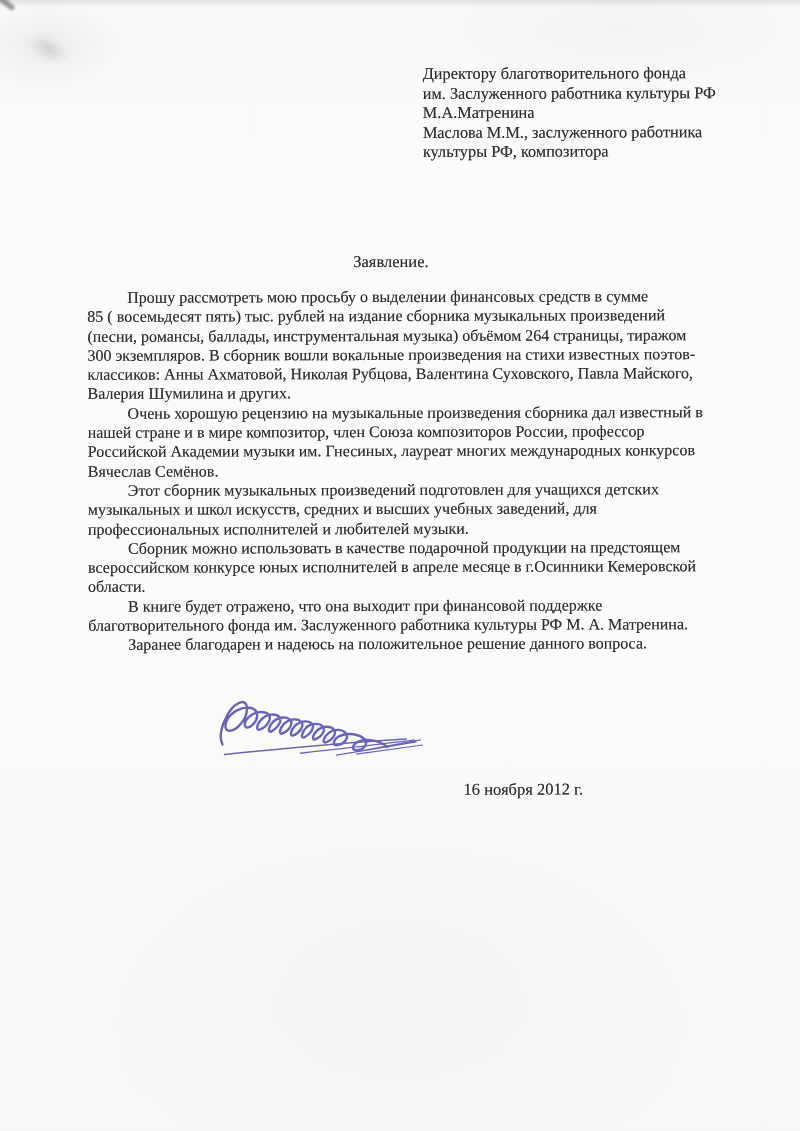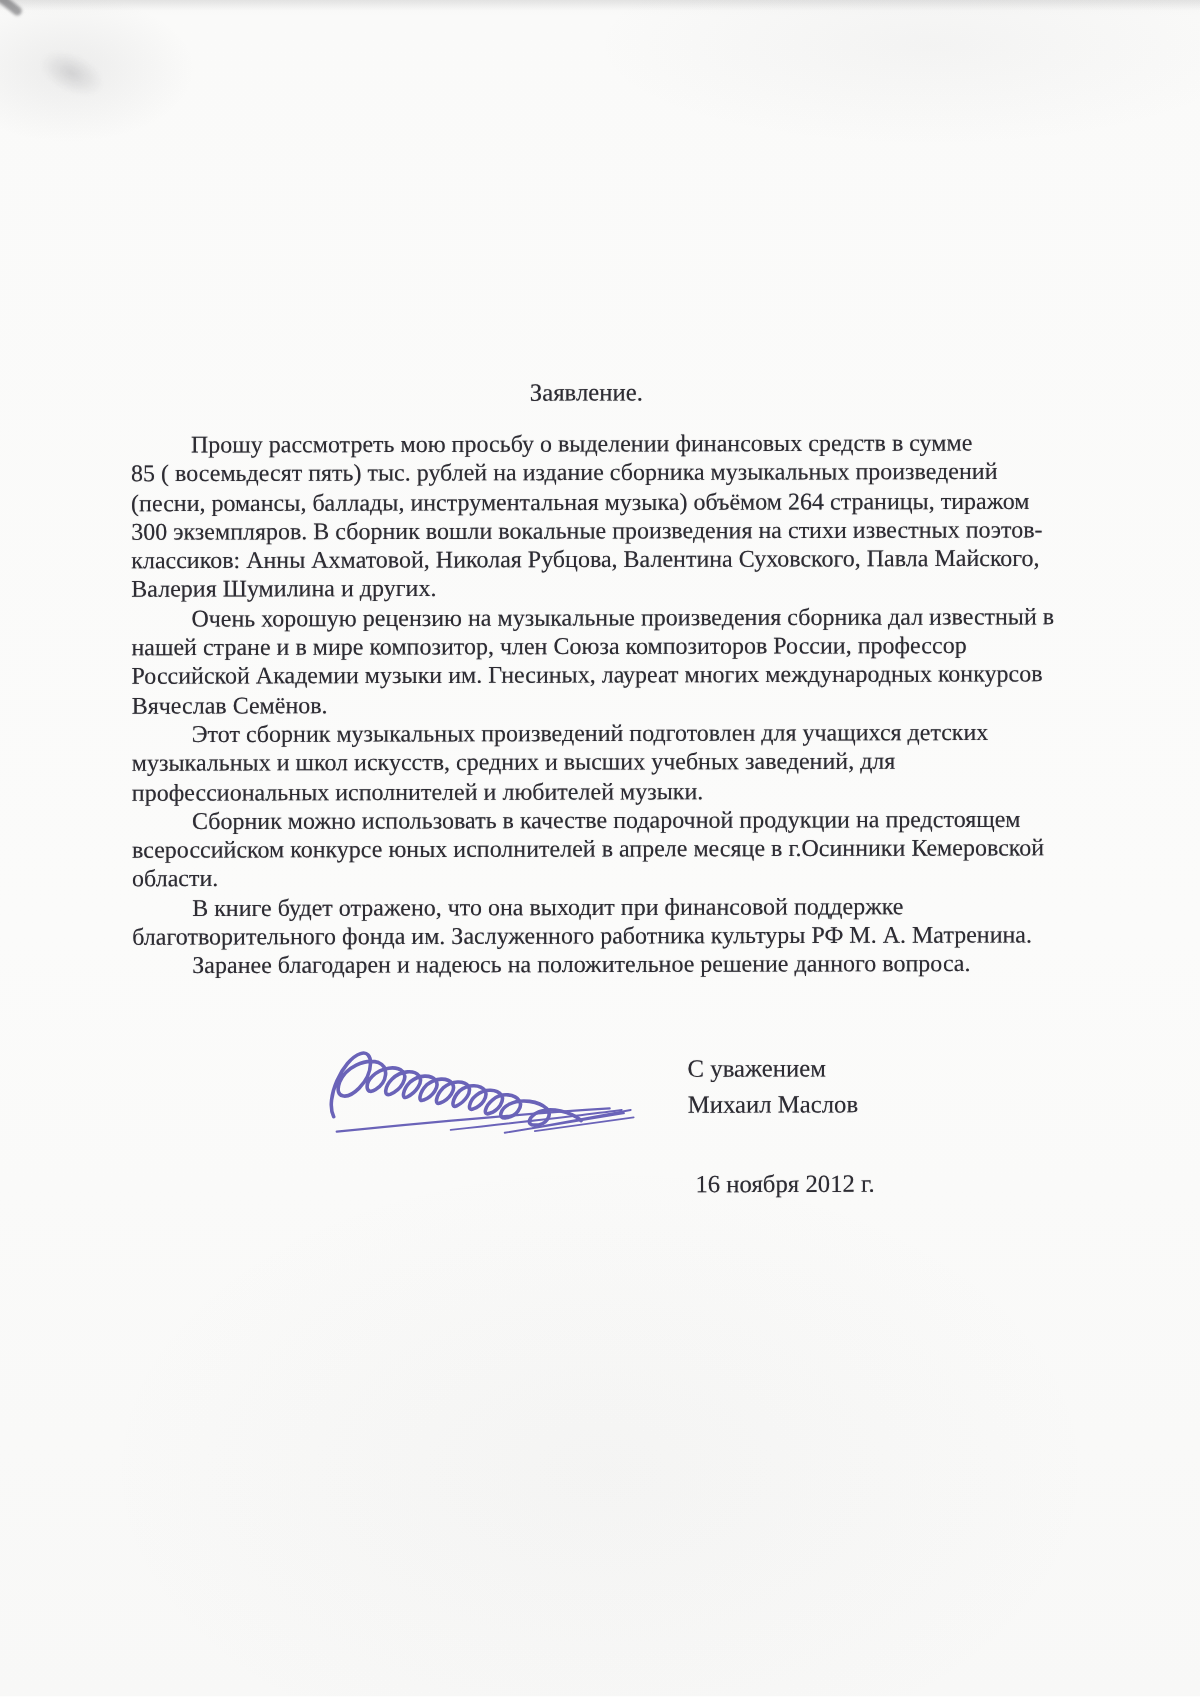--- a/index.html
+++ b/index.html
@@ -90,20 +90,25 @@
 </style>
 </head>
 <body>
 
 <div class="paper">
   <div class="corner-mark"></div>
   <div class="smudge"></div>
 
   <div class="content">
 
+    <div class="recipient txt">Директору благотворительного фонда
+им. Заслуженного работника культуры РФ
+М.А.Матренина
+Маслова М.М., заслуженного работника
+культуры РФ, композитора</div>
 
     <div class="title txt">Заявление.</div>
 
     <div class="letter-body">
       <p class="para txt">Прошу рассмотреть мою просьбу о выделении финансовых средств в сумме
 85 ( восемьдесят пять) тыс. рублей на издание сборника музыкальных произведений
 (песни, романсы, баллады, инструментальная музыка) объёмом 264 страницы, тиражом
 300 экземпляров. В сборник вошли вокальные произведения на стихи известных поэтов-
 классиков: Анны Ахматовой, Николая Рубцова, Валентина Суховского, Павла Майского,
 Валерия Шумилина и других.</p>
@@ -125,21 +130,17 @@
     <svg class="signature-svg" viewBox="0 0 252 84" fill="none" xmlns="http://www.w3.org/2000/svg">
       <g stroke="#574fb0" stroke-linecap="round" fill="none">
         <path stroke-width="2.4" d="M14,56 C8,44 20,18 32,14 C41,11 41,27 31,37 C23,45 14,44 18,33 C22,23 35,17 44,20 C51,23 50,33 42,38 C36,42 34,35 40,29 C46,23 56,22 60,26 C64,30 59,38 52,41 C47,43 48,36 53,31 C59,25 68,25 71,29 C74,33 69,40 63,43 C59,45 60,38 65,33 C71,28 79,28 82,32 C85,36 80,43 74,45 C70,47 71,40 76,35 C82,30 90,30 93,34 C96,38 91,45 85,47 C81,49 82,42 87,37 C93,32 101,32 104,36 C106,40 102,46 96,49 C92,51 93,44 98,39 C104,34 112,35 115,39 C117,43 113,49 107,51 C103,53 104,46 109,42 C115,37 123,38 126,42 C128,46 124,52 118,54 C113,56 115,49 120,45 C126,40 135,41 138,46 C140,50 136,56 129,57 C123,58 125,51 131,48 C139,44 151,46 156,51 C160,55 156,62 148,62 C142,62 144,56 151,53 C159,50 172,53 179,59"></path>
         <path stroke-width="1.5" d="M16,66 C66,61 146,54 198,51"></path>
         <path stroke-width="1.3" d="M92,65 C138,60 184,55 206,52"></path>
         <path stroke-width="1.3" d="M128,67 L208,54 L146,64 L212,52"></path>
         <path stroke-width="1.1" d="M148,66 L214,57"></path>
       </g>
     </svg>
 
-    <div class="closing-block">
-      <div class="txt">С уважением</div>
-      <div class="txt">Михаил Маслов</div>
-    </div>
 
     <div class="date-line txt">16 ноября 2012 г.</div>
 
   </div>
 </div>
 
 </body></html>

